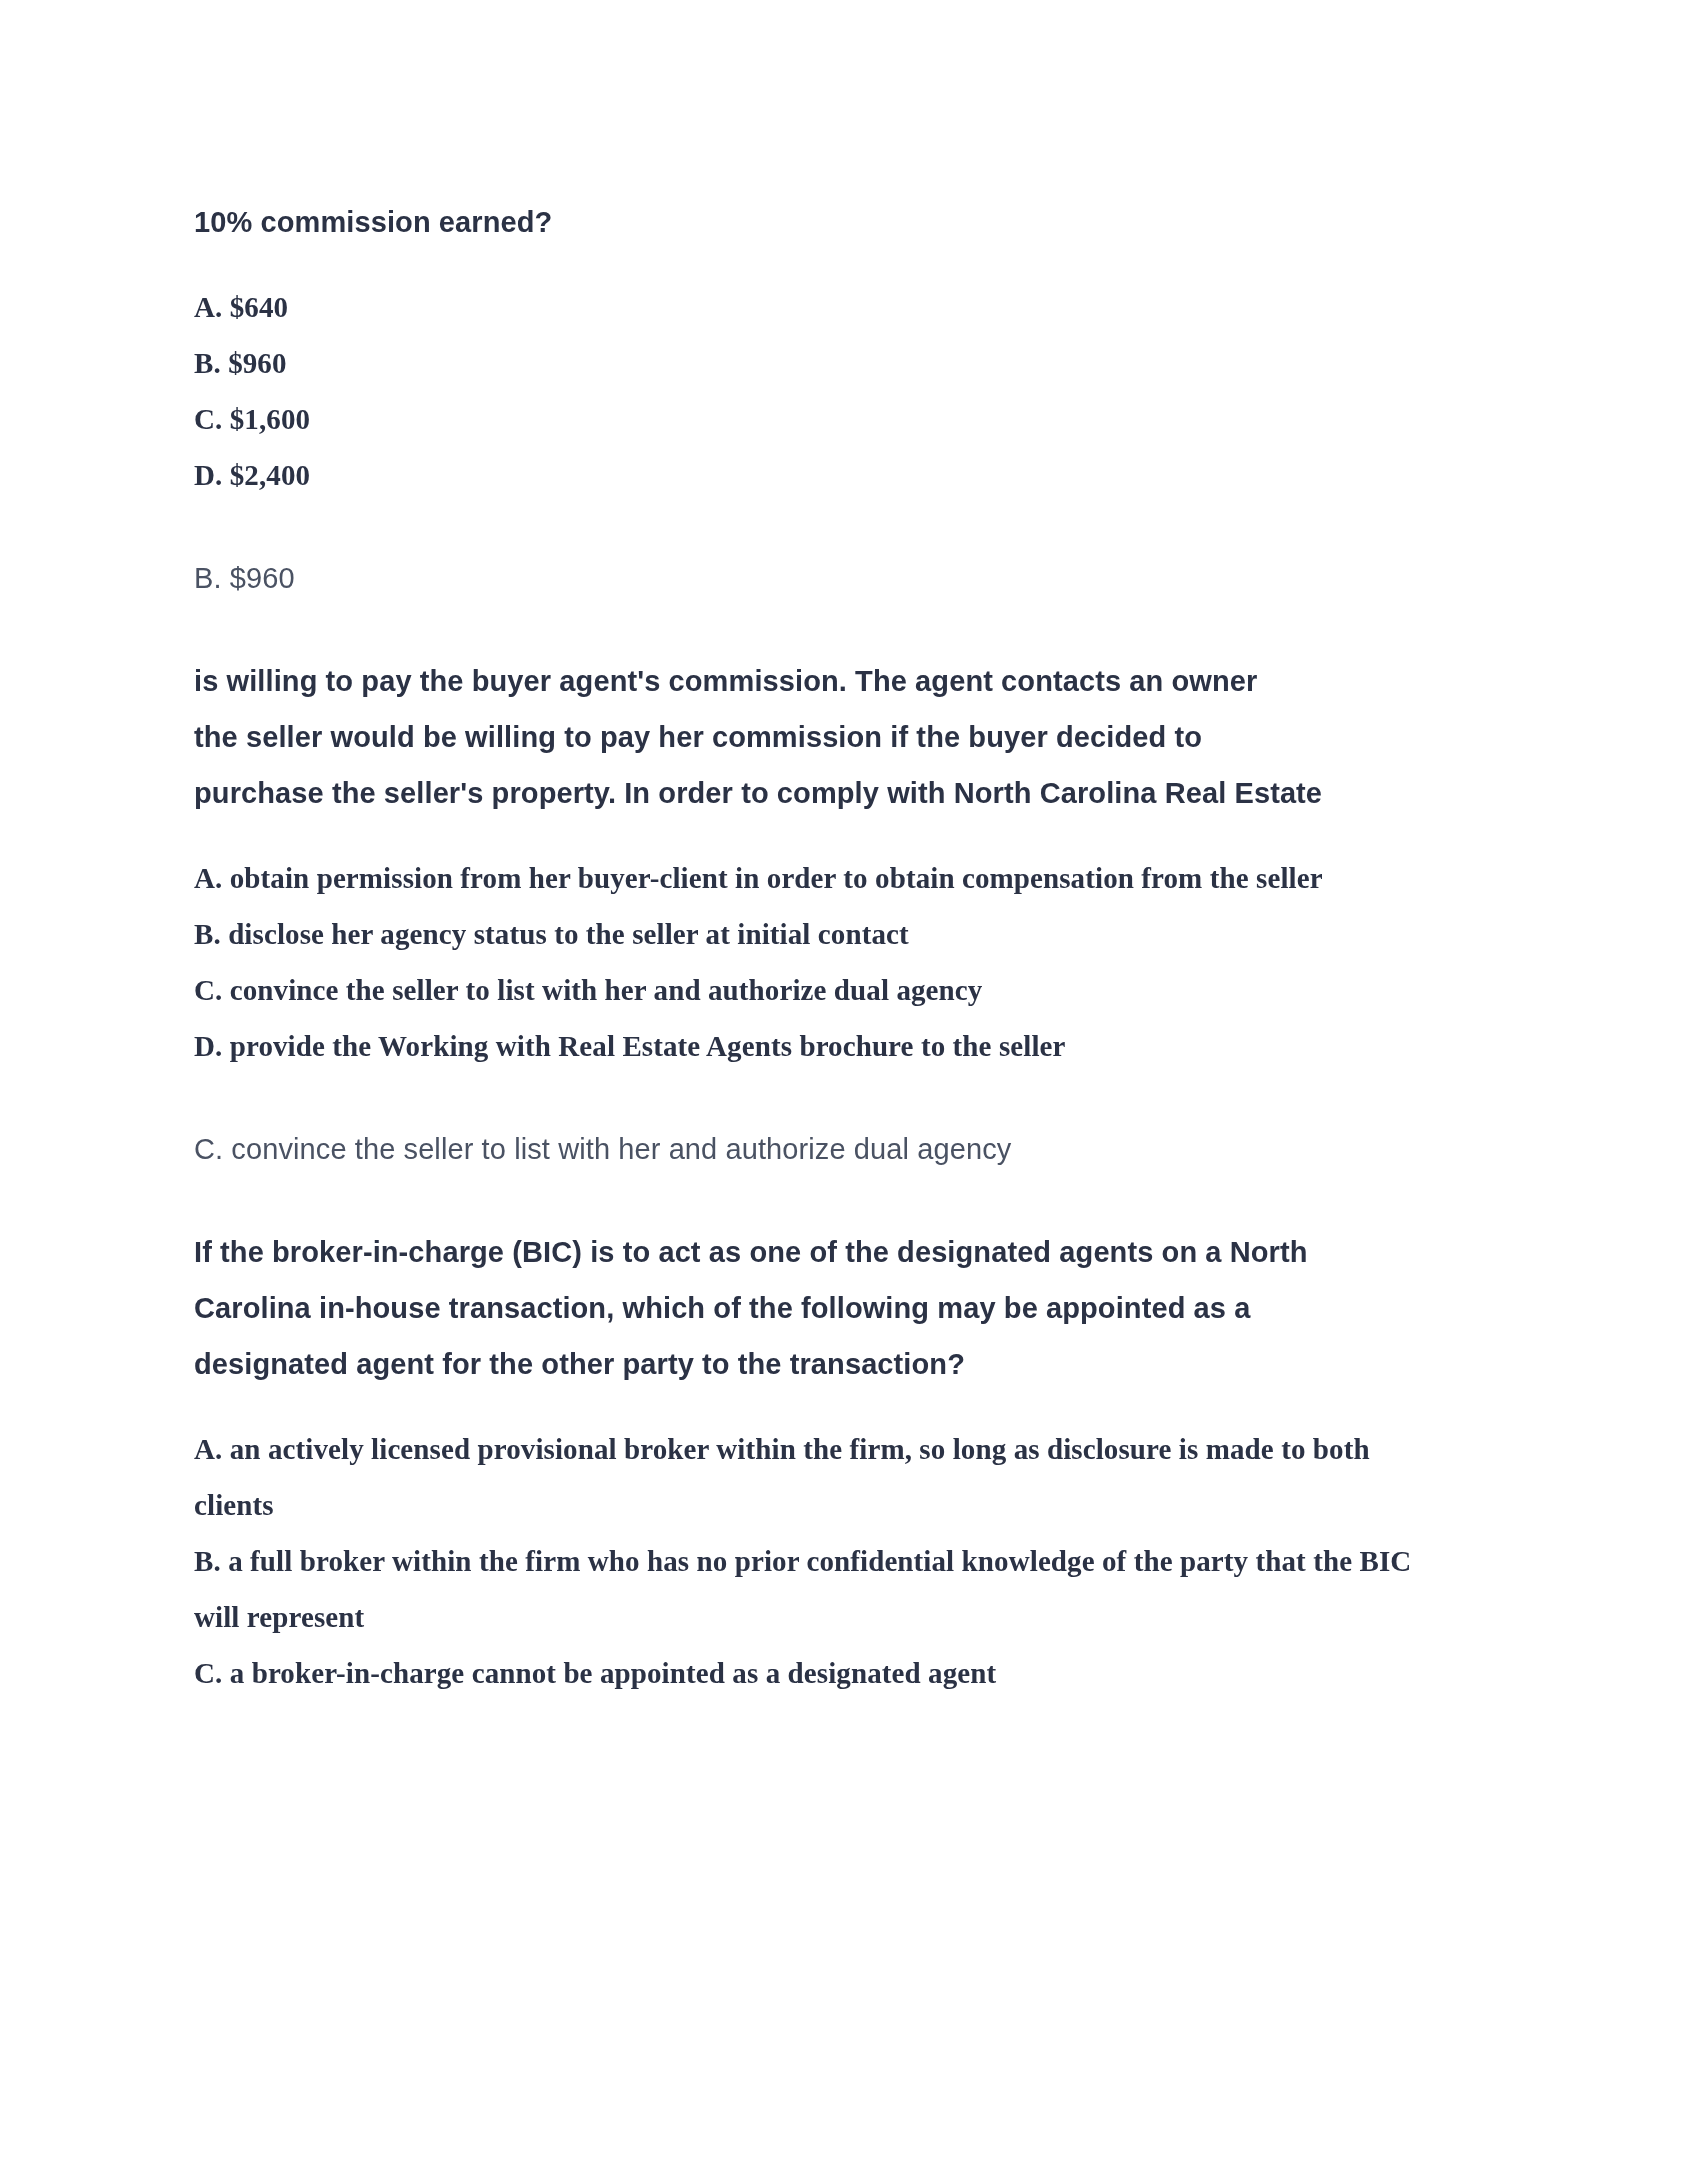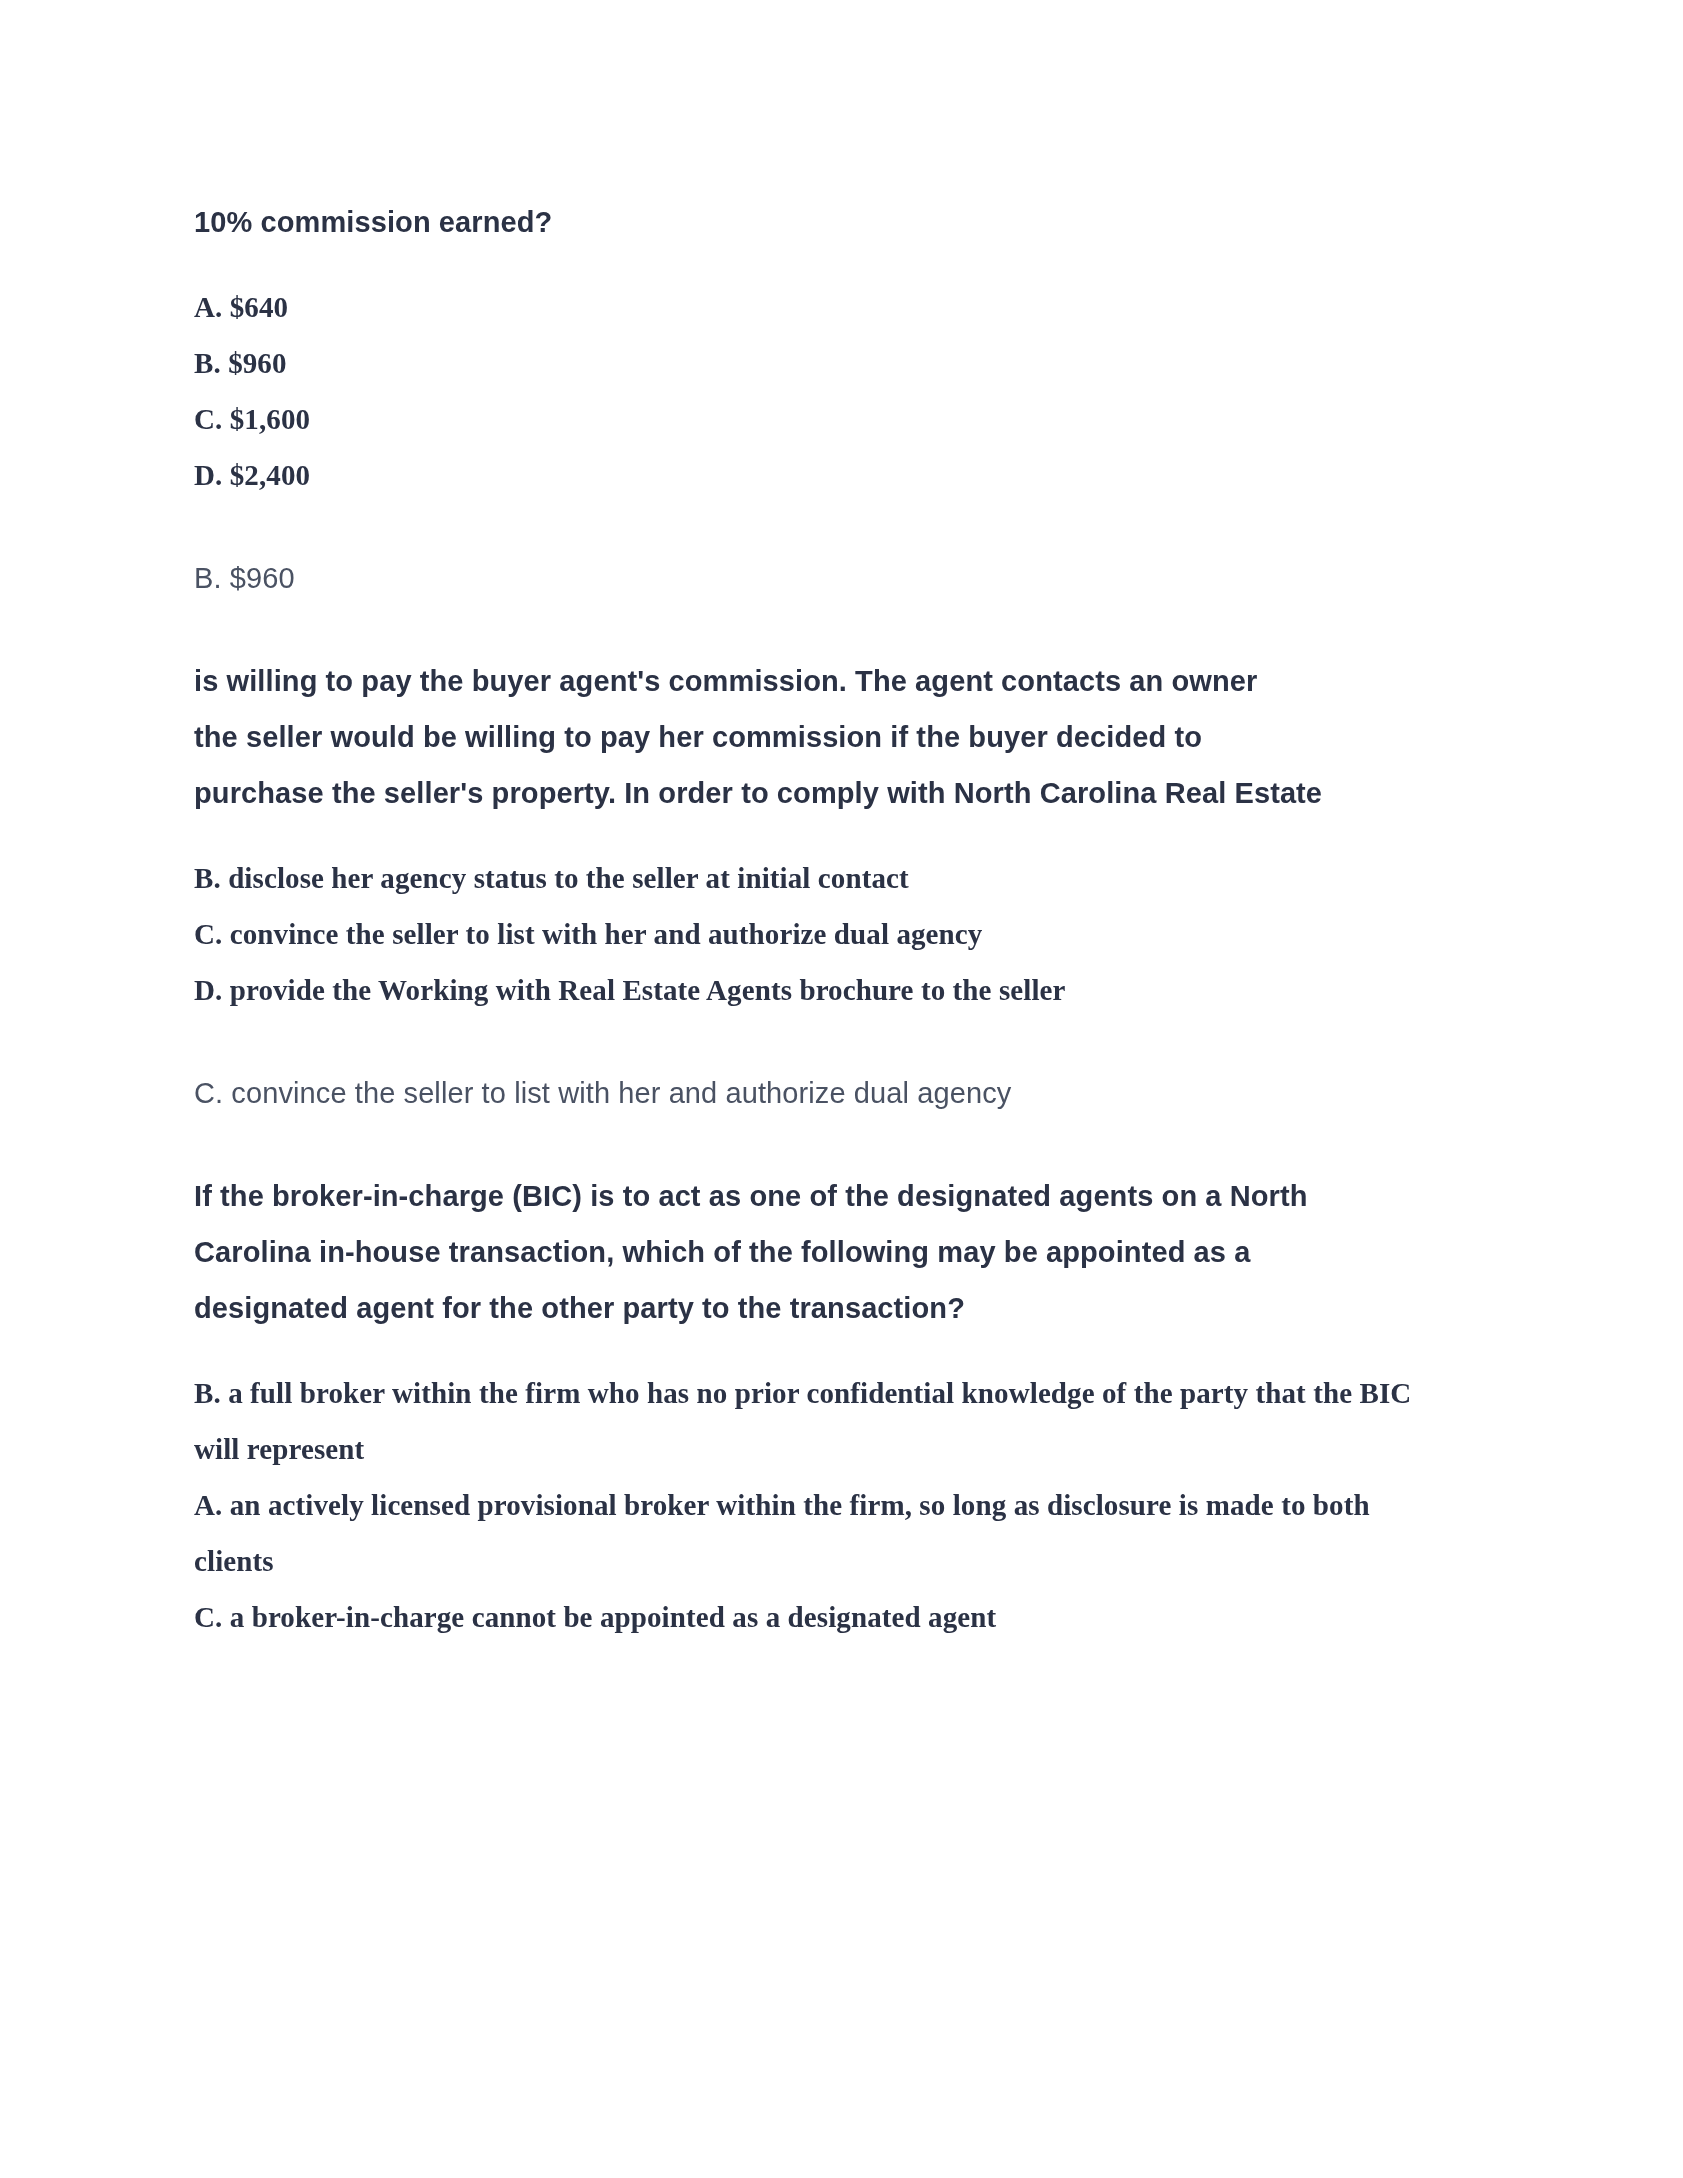--- a/index.html
+++ b/index.html
@@ -85,33 +85,34 @@
       <div class="block-gap-md"></div>
       <p class="answer">B. $960</p>
       <div class="block-gap-md"></div>
       <div class="stem">
         <span class="stem-line">is willing to pay the buyer agent's commission. The agent contacts an owner</span>
         <span class="stem-line">the seller would be willing to pay her commission if the buyer decided to</span>
         <span class="stem-line">purchase the seller's property. In order to comply with North Carolina Real Estate</span>
       </div>
       <div class="block-gap-sm"></div>
       <ul class="options">
+        <li class="opt-line">A. obtain permission from her buyer-client in order to obtain compensation from the seller</li>
         <li class="opt-line">B. disclose her agency status to the seller at initial contact</li>
         <li class="opt-line">C. convince the seller to list with her and authorize dual agency</li>
         <li class="opt-line">D. provide the Working with Real Estate Agents brochure to the seller</li>
       </ul>
       <div class="block-gap-md"></div>
       <p class="answer">C. convince the seller to list with her and authorize dual agency</p>
       <div class="block-gap-md"></div>
       <div class="stem">
         <span class="stem-line">If the broker-in-charge (BIC) is to act as one of the designated agents on a North</span>
         <span class="stem-line">Carolina in-house transaction, which of the following may be appointed as a</span>
         <span class="stem-line">designated agent for the other party to the transaction?</span>
       </div>
       <div class="block-gap-sm"></div>
       <ul class="options">
+        <li class="opt-line">A. an actively licensed provisional broker within the firm, so long as disclosure is made to both clients</li>
         <li class="opt-line">B. a full broker within the firm who has no prior confidential knowledge of the party that the BIC will represent</li>
-        <li class="opt-line">A. an actively licensed provisional broker within the firm, so long as disclosure is made to both clients</li>
         <li class="opt-line">C. a broker-in-charge cannot be appointed as a designated agent</li>
       </ul>
     </div>
 </div>
 
 
 </body></html>

